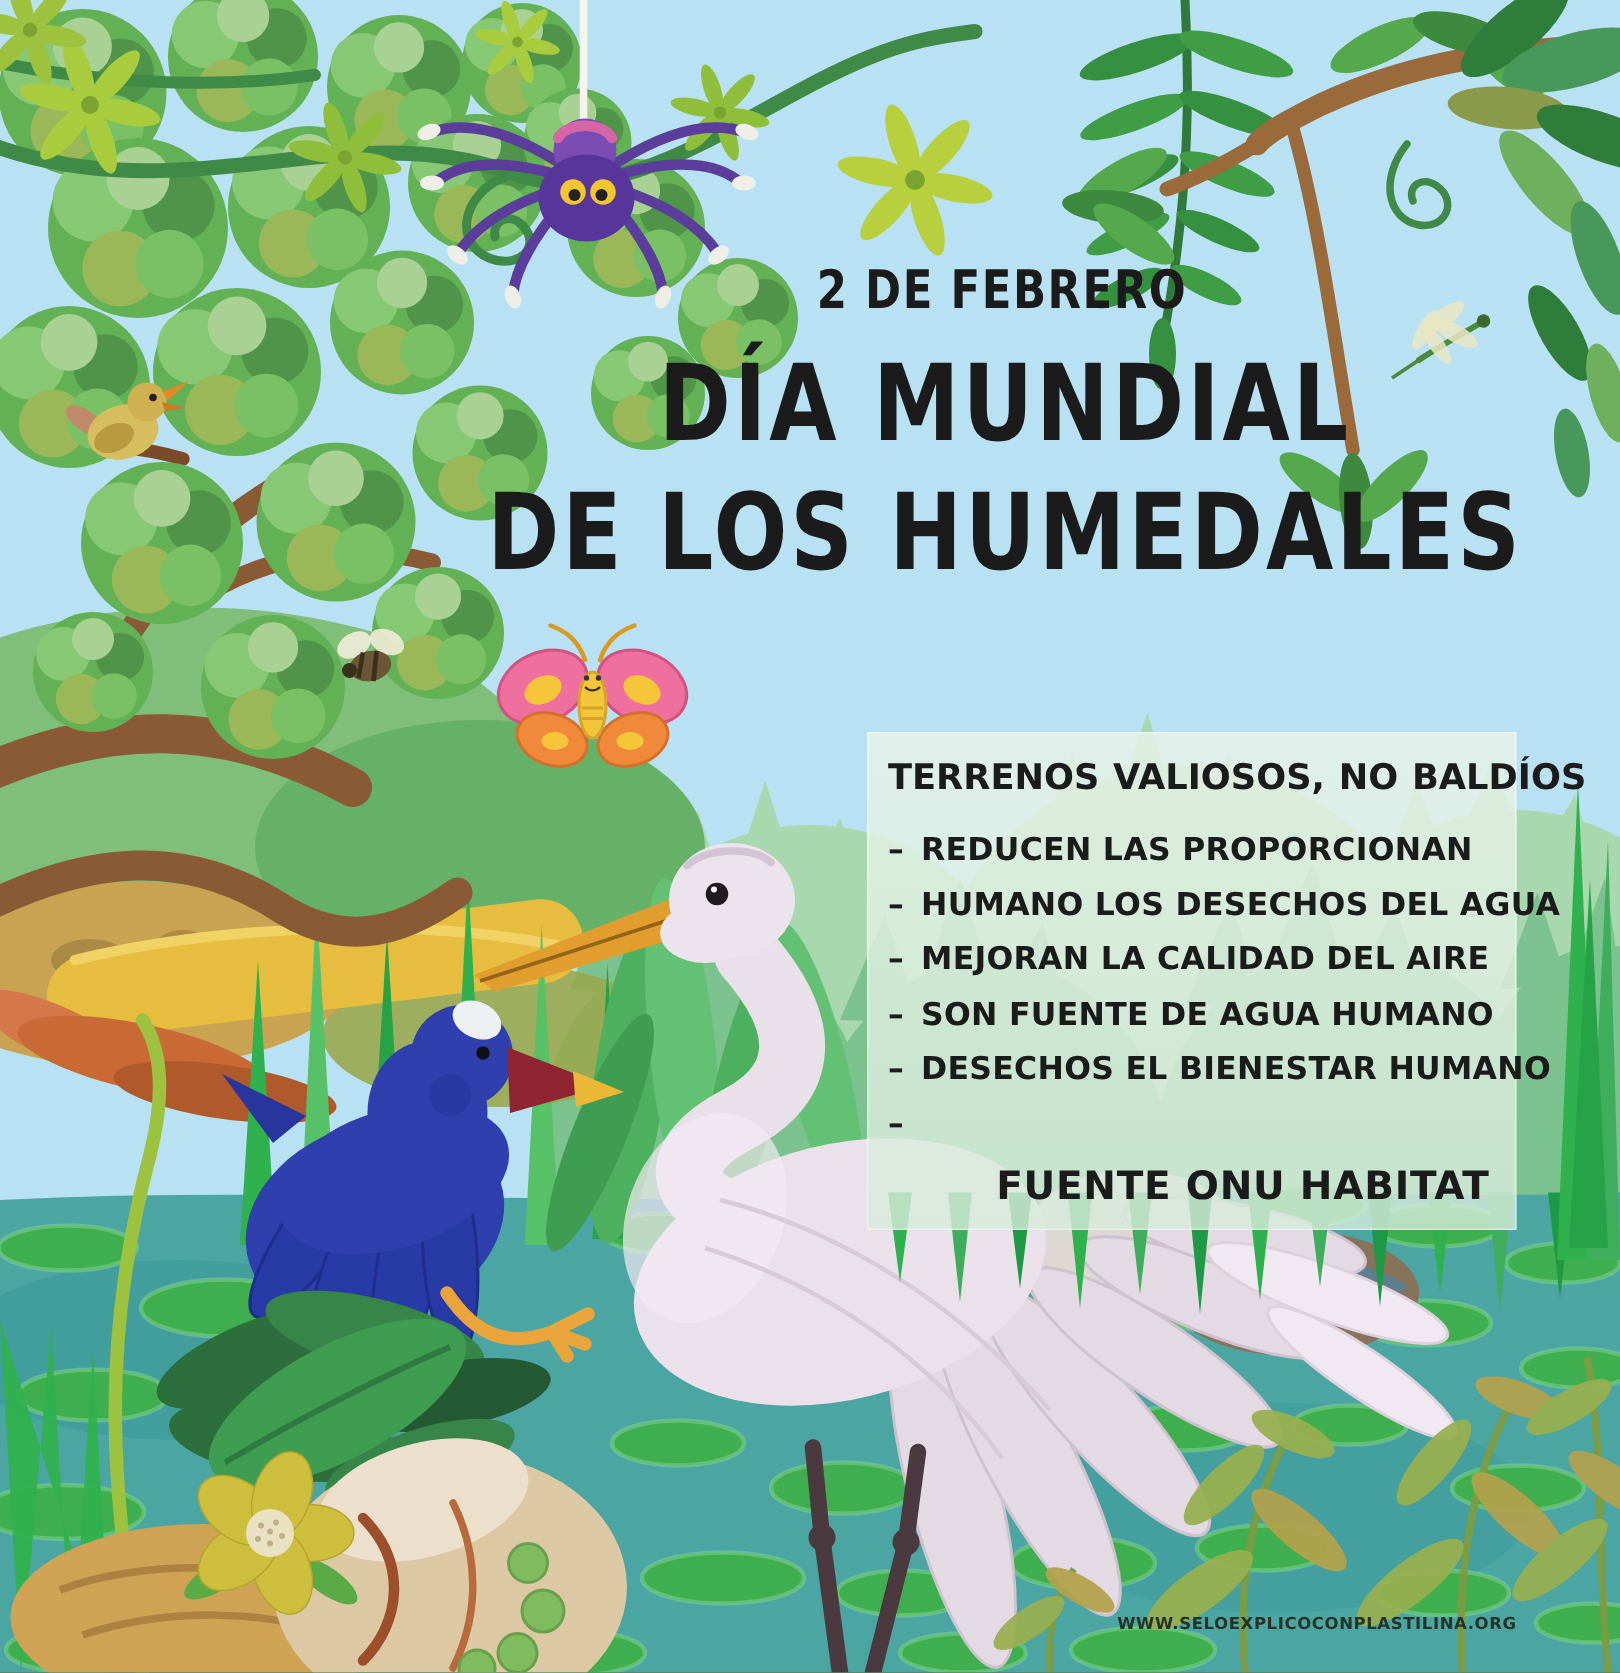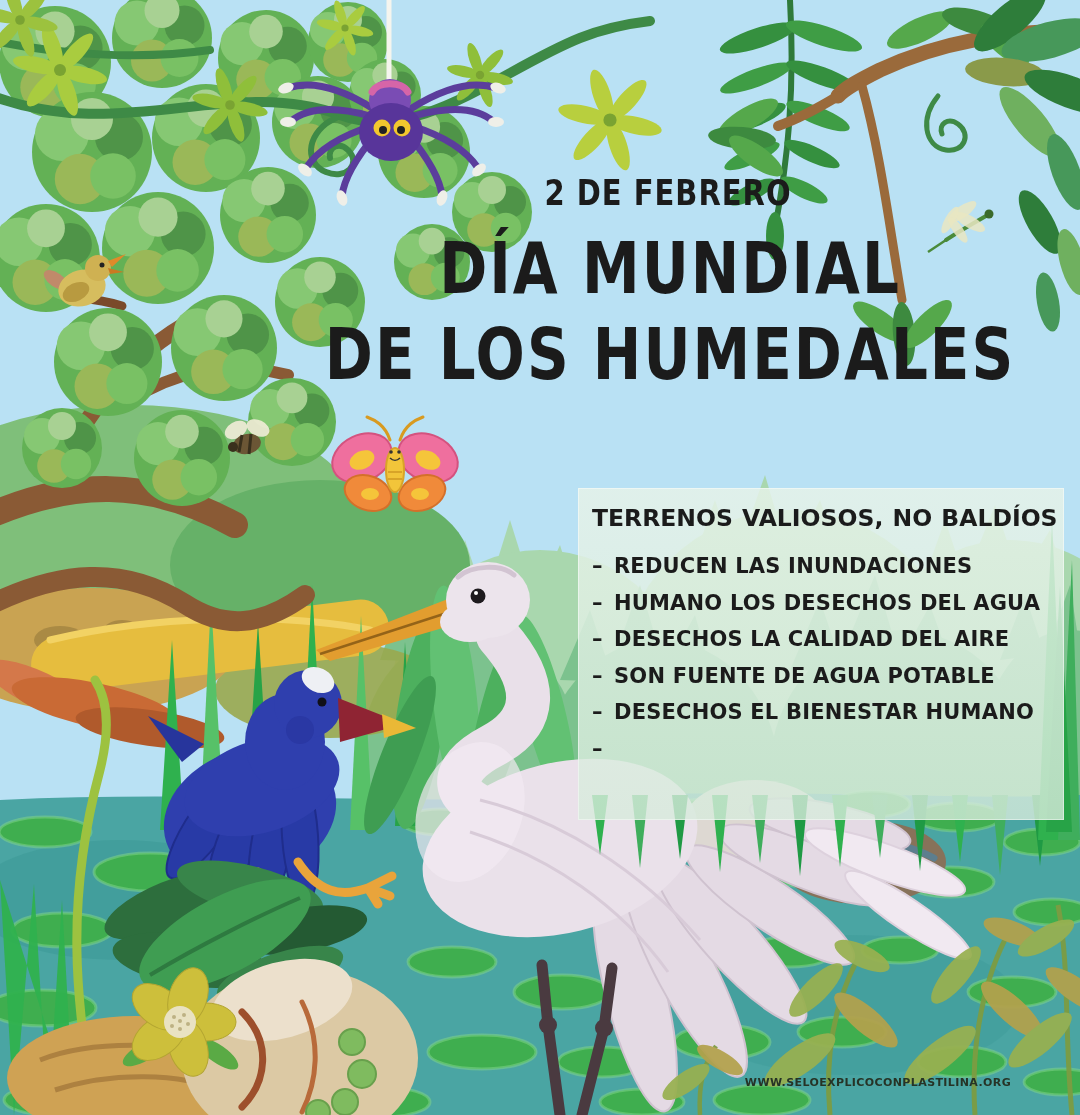--- a/index.html
+++ b/index.html
@@ -8,21 +8,21 @@
     font-family:"DejaVu Sans",sans-serif;background:#84cc16;
   }
   .stage svg{position:absolute;left:0;top:0;}
   .txt{position:absolute;color:#1b1b1b;font-weight:700;white-space:nowrap;}
   .date{left:338px;top:176px;width:660px;text-align:center;font-size:29px;letter-spacing:1px;}
   .date span,.t1 span,.t2 span{display:inline-block;transform:scaleY(1.22);transform-origin:center;}
   .titles{left:160px;top:226px;width:1020px;text-align:center;}
   .t1{font-size:58px;letter-spacing:2px;line-height:86px;}
   .t2{font-size:58px;letter-spacing:2px;line-height:86px;}
   .infobox{
-    position:absolute;left:578px;top:488px;width:486px;height:332px;box-sizing:border-box;
+    position:absolute;left:578px;top:488px;width:433px;height:332px;box-sizing:border-box;
     background:linear-gradient(180deg,rgba(231,243,233,.84),rgba(215,235,220,.8));
     box-shadow:0 0 0 1px rgba(255,255,255,.45) inset;
     padding:16px 12px 10px 14px;color:#1b1b1b;font-weight:700;
   }
   .infobox .heading{font-size:23.5px;text-align:center;letter-spacing:0;word-spacing:1px;white-space:nowrap;}
   .bullets{margin-top:16px;}
   .bullet{display:flex;align-items:baseline;font-size:21px;line-height:36.6px;letter-spacing:.2px;white-space:nowrap;}
   .bullet .dash{width:22px;flex:0 0 22px;}
   .source{margin-top:8px;text-align:right;font-size:26px;padding-right:6px;letter-spacing:.5px;}
   .website{left:680px;top:1076px;width:396px;text-align:center;font-size:11px;letter-spacing:.4px;color:#263326;}
@@ -591,38 +591,39 @@
   <div class="txt titles">
     <div class="t1"><span>DÍA MUNDIAL</span></div>
     <div class="t2"><span>DE LOS HUMEDALES</span></div>
   </div>
 
   <div class="infobox">
     <div class="heading">TERRENOS VALIOSOS, NO BALDÍOS</div>
     <div class="bullets">
       <div class="bullet">
           <span class="dash">–</span>
-          <span>REDUCEN LAS INUNDACIONES</span>
+          <span>REDUCEN LAS PROPORCIONAN</span>
         </div>
       <div class="bullet">
           <span class="dash">–</span>
           <span>HUMANO LOS DESECHOS DEL AGUA</span>
         </div>
       <div class="bullet">
           <span class="dash">–</span>
-          <span>DESECHOS LA CALIDAD DEL AIRE</span>
+          <span>MEJORAN LA CALIDAD DEL AIRE</span>
         </div>
       <div class="bullet">
           <span class="dash">–</span>
-          <span>SON FUENTE DE AGUA POTABLE</span>
+          <span>SON FUENTE DE AGUA HUMANO</span>
         </div>
       <div class="bullet">
           <span class="dash">–</span>
           <span>DESECHOS EL BIENESTAR HUMANO</span>
         </div>
       <div class="bullet">
           <span class="dash">–</span>
         </div>
     </div>
+    <div class="source">FUENTE ONU HABITAT</div>
   </div>
 
   <div class="txt website">WWW.SELOEXPLICOCONPLASTILINA.ORG</div>
 </div>
 
 </body></html>

